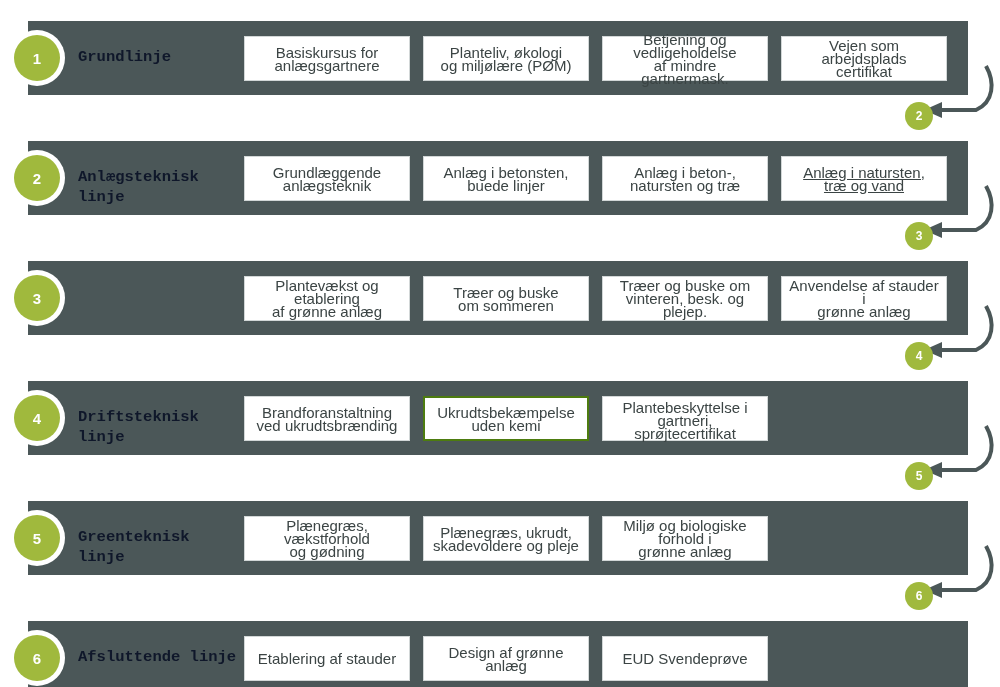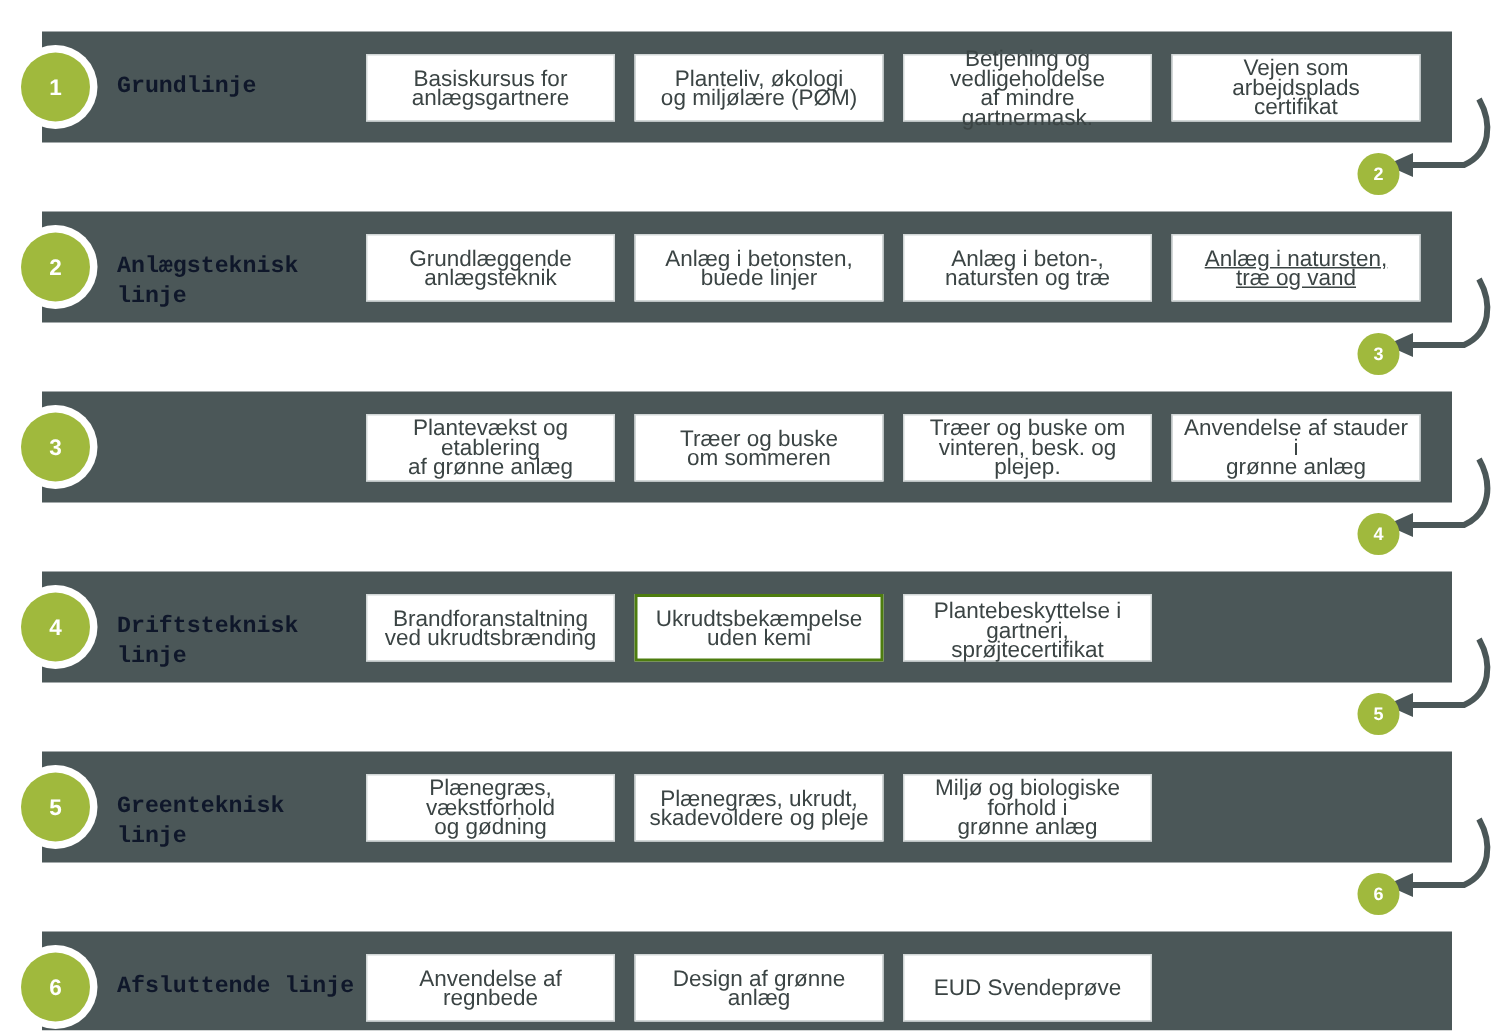--- a/index.html
+++ b/index.html
@@ -326,21 +326,21 @@
     </div>
     <div class="row" style="top: 600px;">
       <div class="band"></div>
       <div class="bullet">
         <div class="bullet-inner">6</div>
       </div>
       <div class="row-title">Afsluttende linje</div>
       <div class="cards">
         <div class="card" style="left: 0px;">
           <div>
-            <span>Anvendelse af regnbede</span>
+            <span>Etablering af stauder</span>
           </div>
         </div>
         <div class="card" style="left: 179px;">
           <div>
             <span>Design af grønne anlæg</span>
           </div>
         </div>
         <div class="card" style="left: 358px;">
           <div>
             <span>EUD Svendeprøve</span>

